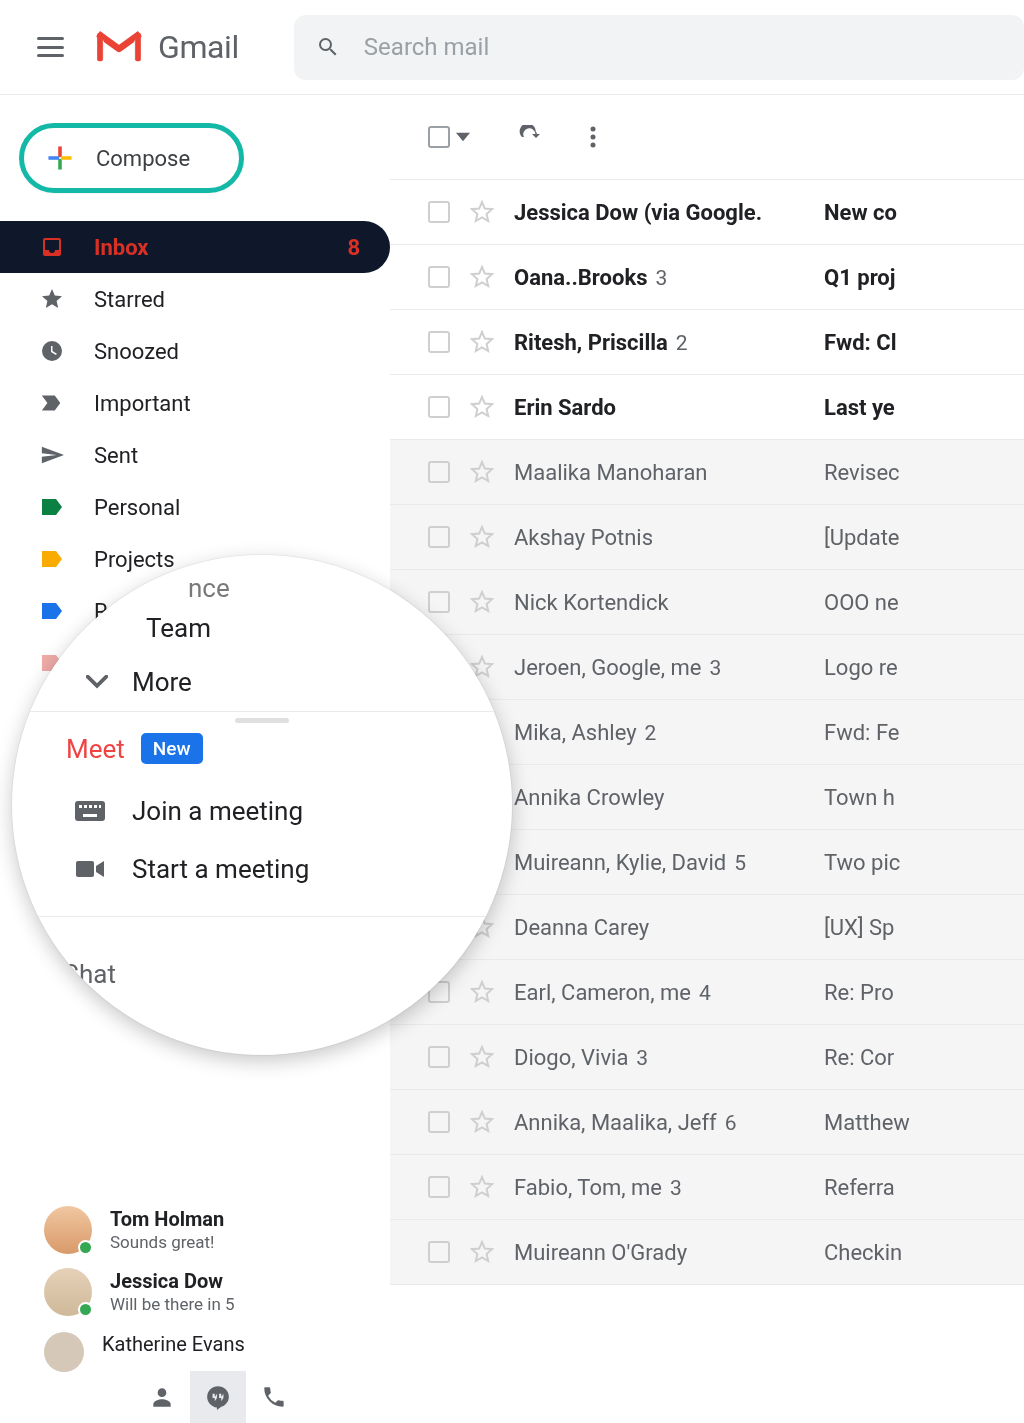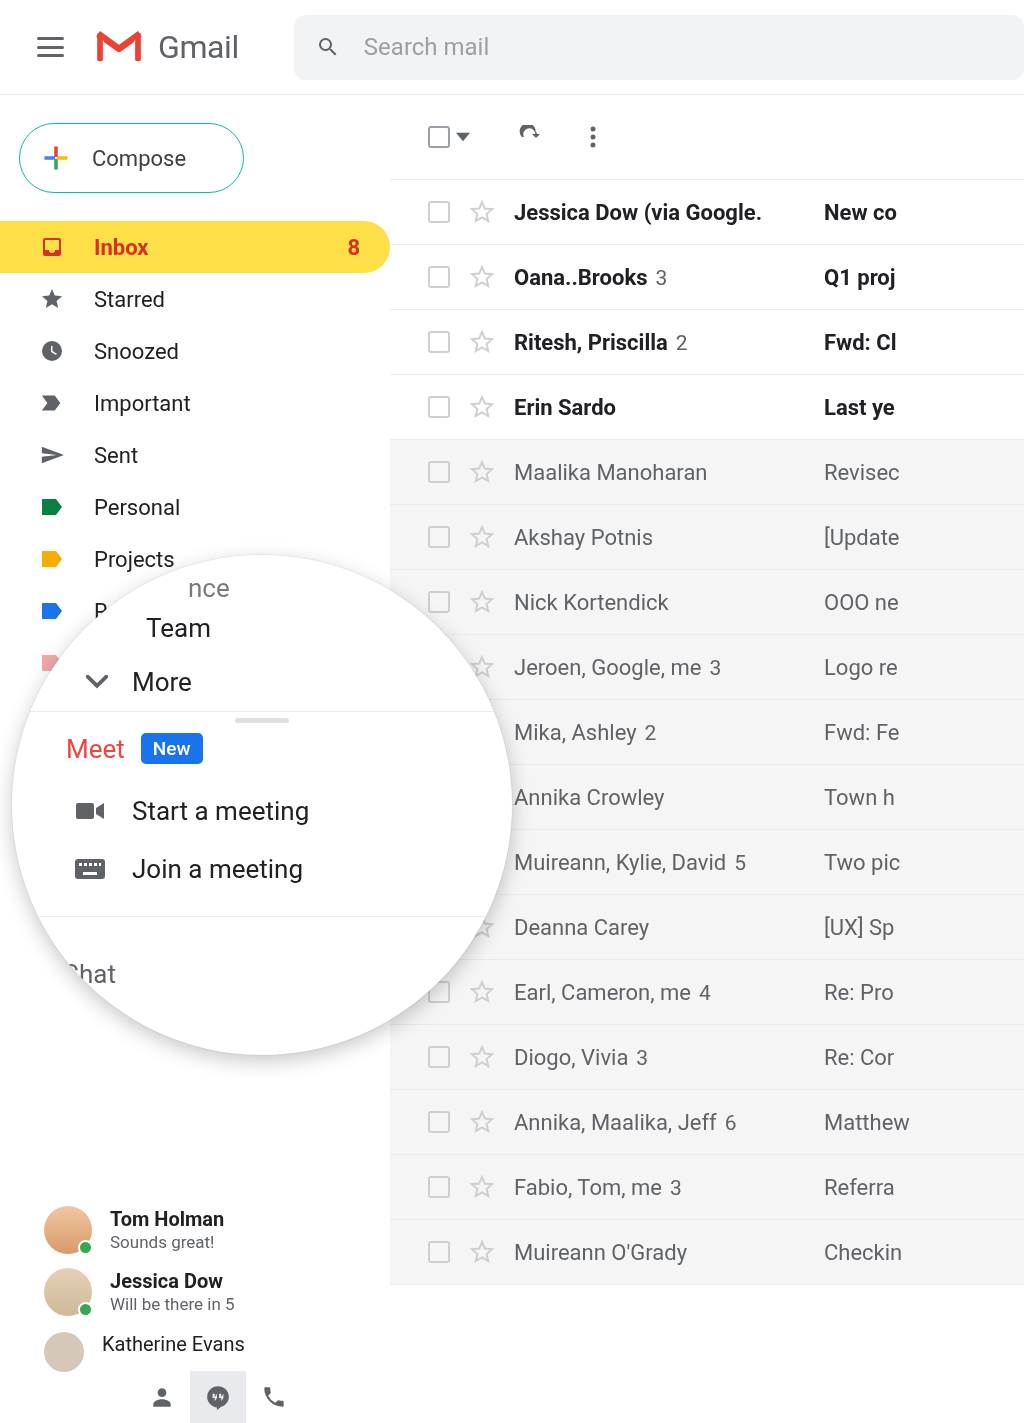--- a/index.html
+++ b/index.html
@@ -13,26 +13,26 @@
   .gmail-text { font-size: 32px; color:#5f6368; letter-spacing: -0.4px; }
   .search { flex:1; margin-left: 55px; height:65px; background:#f1f3f4; border-radius:12px; display:flex; align-items:center; padding:0 22px; gap:24px; }
   .search-icon { width:24px;height:24px;color:#5f6368;}
   .search input { border:none; background:transparent; font-size:24px; color:#5f6368; outline:none; flex:1;}
   .search input::placeholder{color:#9aa0a6;}
 
   .below-header { display:flex; height: calc(100% - 95px); }
 
   
   .sidebar { width:390px; position:relative; padding-top:28px;}
-  .compose { display:flex; align-items:center; gap:20px; height:70px; width:225px; margin-left:19px; border:1px solid #14b8a6; border-radius:35px; padding-left:20px; box-shadow:0 1px 2px rgba(0,0,0,0.05); cursor:pointer; font-size:22px; color:#3c4043;}
+  .compose { display:flex; align-items:center; gap:20px; height:70px; width:225px; margin-left:19px; border:5px solid #14b8a6; border-radius:35px; padding-left:20px; box-shadow:0 1px 2px rgba(0,0,0,0.05); cursor:pointer; font-size:22px; color:#3c4043;}
   .compose .plus{display:flex;}
 
   .nav { margin-top:28px;}
   .nav-row { display:flex; align-items:center; height:52px; padding-left:40px; border-top-right-radius:26px; border-bottom-right-radius:26px; cursor:pointer; gap:30px; font-size:22px; color:#202124;}
-  .nav-row.active { background:#fde047; color:#d93025; font-weight:bold;justify-content:center;}
+  .nav-row.active { background:#0f172a; color:#d93025; font-weight:bold;justify-content:center;}
   .nav-row.active .inbox-count{ color:#d93025; font-weight:bold;}
   .nav-row .icon{width:24px;height:24px;display:flex;align-items:center;justify-content:center;color:#5f6368;}
   .nav-row.active .icon{color:#d93025;}
   .inbox-count{margin-left:auto; margin-right:30px;}
 
   
   .chat-panel{position:absolute; bottom:0; left:12px; right:0; padding-left:32px;}
   .chat-item{display:flex;align-items:center;height:62px;gap:18px;}
   .avatar{width:48px;height:48px;border-radius:50%;background:#ccc;position:relative;flex-shrink:0;}
   .presence{width:15px;height:15px;background:#34a853;border:2px solid #fff;border-radius:50%;position:absolute;bottom:-1px;right:-1px;}
@@ -467,41 +467,41 @@
     <div class="mag-hr"></div>
     <div style="display:flex;justify-content:center;margin:-8px 0 4px -56px;">
         <div style="width:54px;height:5px;background:#e0e0e0;border-radius:3px;"></div>
       </div>
     <div class="mag-meet-head">
       <span class="t">Meet</span>
       <span class="pill">New</span>
     </div>
     <div class="mag-action">
       <span class="mi">
-          <svg width="28" height="20" viewBox="0 0 28 20" fill="#5f6368">
-            <rect x="0" y="2" width="18" height="16" rx="2"></rect>
-            <path d="M20 7l8-5v16l-8-5z"></path>
-          </svg>
-        </span>
-      <span>Start a meeting</span>
-    </div>
-    <div class="mag-action">
-      <span class="mi">
           <svg width="30" height="20" viewBox="0 0 30 20" fill="#5f6368">
             <rect x="0" y="0" width="30" height="20" rx="3"></rect>
             <rect x="4" y="4" width="3" height="3" fill="#fff"></rect>
             <rect x="9" y="4" width="3" height="3" fill="#fff"></rect>
             <rect x="14" y="4" width="3" height="3" fill="#fff"></rect>
             <rect x="19" y="4" width="3" height="3" fill="#fff"></rect>
             <rect x="24" y="4" width="2" height="3" fill="#fff"></rect>
             <rect x="8" y="13" width="14" height="3" fill="#fff"></rect>
           </svg>
         </span>
       <span>Join a meeting</span>
     </div>
+    <div class="mag-action">
+      <span class="mi">
+          <svg width="28" height="20" viewBox="0 0 28 20" fill="#5f6368">
+            <rect x="0" y="2" width="18" height="16" rx="2"></rect>
+            <path d="M20 7l8-5v16l-8-5z"></path>
+          </svg>
+        </span>
+      <span>Start a meeting</span>
+    </div>
     <div class="mag-hr" style="margin-top:18px;"></div>
     <div class="mag-chat-head">Chat</div>
     <div class="mag-chat-item">
       <div class="avatar" style="background:linear-gradient(#5d7a52,#3c5a3b)">
           <span class="presence"></span>
         </div>
     </div>
     <div class="mag-chat-name">
       <span>Nina Xu</span>
 

